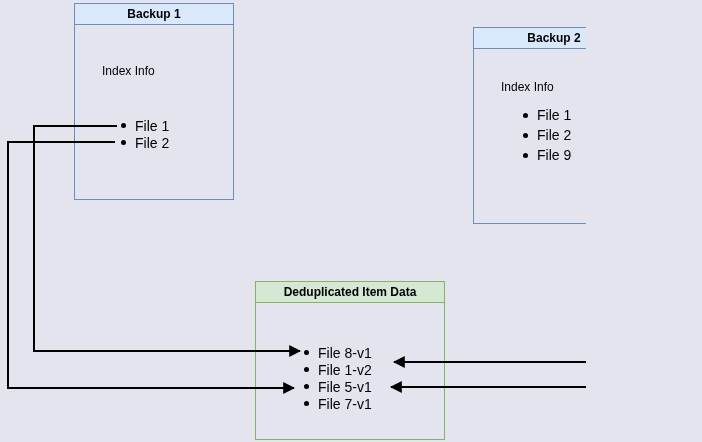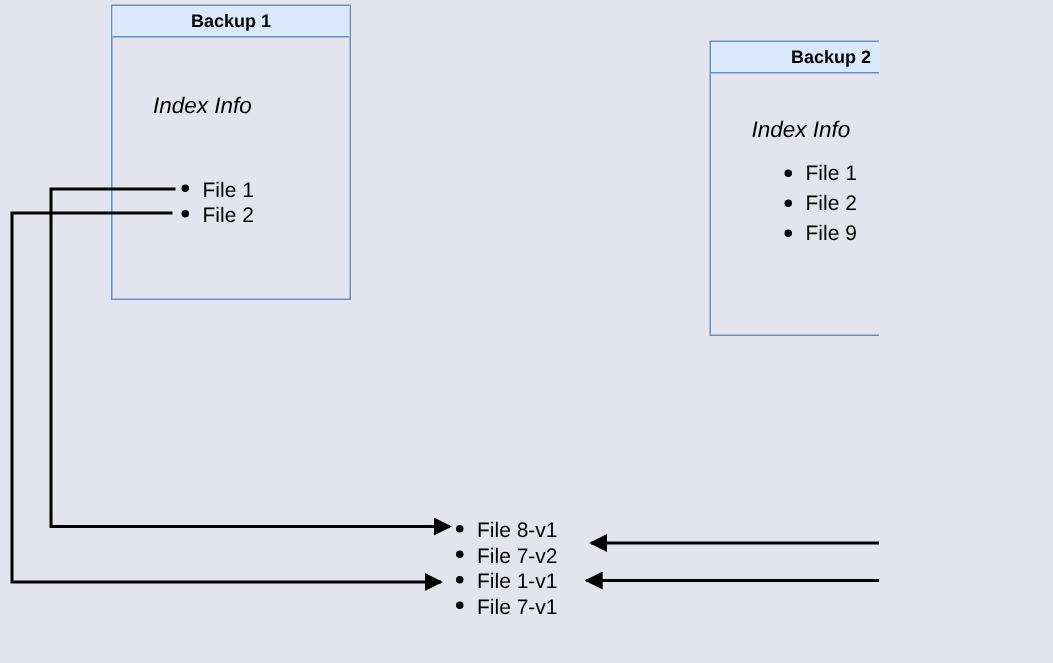--- a/index.html
+++ b/index.html
@@ -33,24 +33,23 @@
   .blue .box-title{
     background:var(--blue-fill,#dae8fc);
     border-bottom:1.4px solid var(--blue-border,#6c8ebf);
   }
   .green .box-title{
     background:var(--green-fill,#d5e8d4);
     border-bottom:1.4px solid var(--green-border,#82b366);
   }
   .section-label{
     position:absolute;
-    font-size:15px;
+    font-size:12px;
     line-height:16px;
     white-space:nowrap;
-    font-style:italic;
   }
   ul.file-list{
     position:absolute;
     margin:0;padding:0;
     list-style:none;
   }
   ul.file-list li{
     display:flex;
     align-items:center;
     height:var(--row,17px);
@@ -84,20 +83,23 @@
   <div class="box blue" style="left:74px;top:3px;width:160px;height:197px;">
     <div class="box-title">Backup 1</div>
     <div class="section-label" style="left:27px;top:59px;">Index Info</div>
   </div>
 
   <div class="box blue" style="left:473px;top:3px;width:162px;height:197px;margin-top:24px;">
     <div class="box-title">Backup 2</div>
     <div class="section-label" style="left:27px;top:51px;">Index Info</div>
   </div>
 
+  <div class="box green" style="left:255px;top:281px;width:190px;height:159px;">
+    <div class="box-title">Deduplicated Item Data</div>
+  </div>
 
   <ul class="file-list" style="left:121px;top:117px;--row:17px;">
     <li>
       <span class="dot"></span>
       <span>File 1</span>
     </li>
     <li>
       <span class="dot"></span>
       <span>File 2</span>
     </li>
@@ -118,25 +120,25 @@
     </li>
   </ul>
 
   <ul class="file-list" style="left:304px;top:344px;--row:17px;">
     <li>
       <span class="dot"></span>
       <span>File 8-v1</span>
     </li>
     <li>
       <span class="dot"></span>
-      <span>File 7-v2</span>
+      <span>File 1-v2</span>
     </li>
     <li>
       <span class="dot"></span>
-      <span>File 1-v1</span>
+      <span>File 5-v1</span>
     </li>
     <li>
       <span class="dot"></span>
       <span>File 7-v1</span>
     </li>
   </ul>
 
   <svg class="arrows" viewBox="0 0 702 442" xmlns="http://www.w3.org/2000/svg">
     <defs>
       <marker id="ah" viewBox="0 0 10 10" refX="9" refY="5" markerWidth="6" markerHeight="6" orient="auto-start-reverse">

